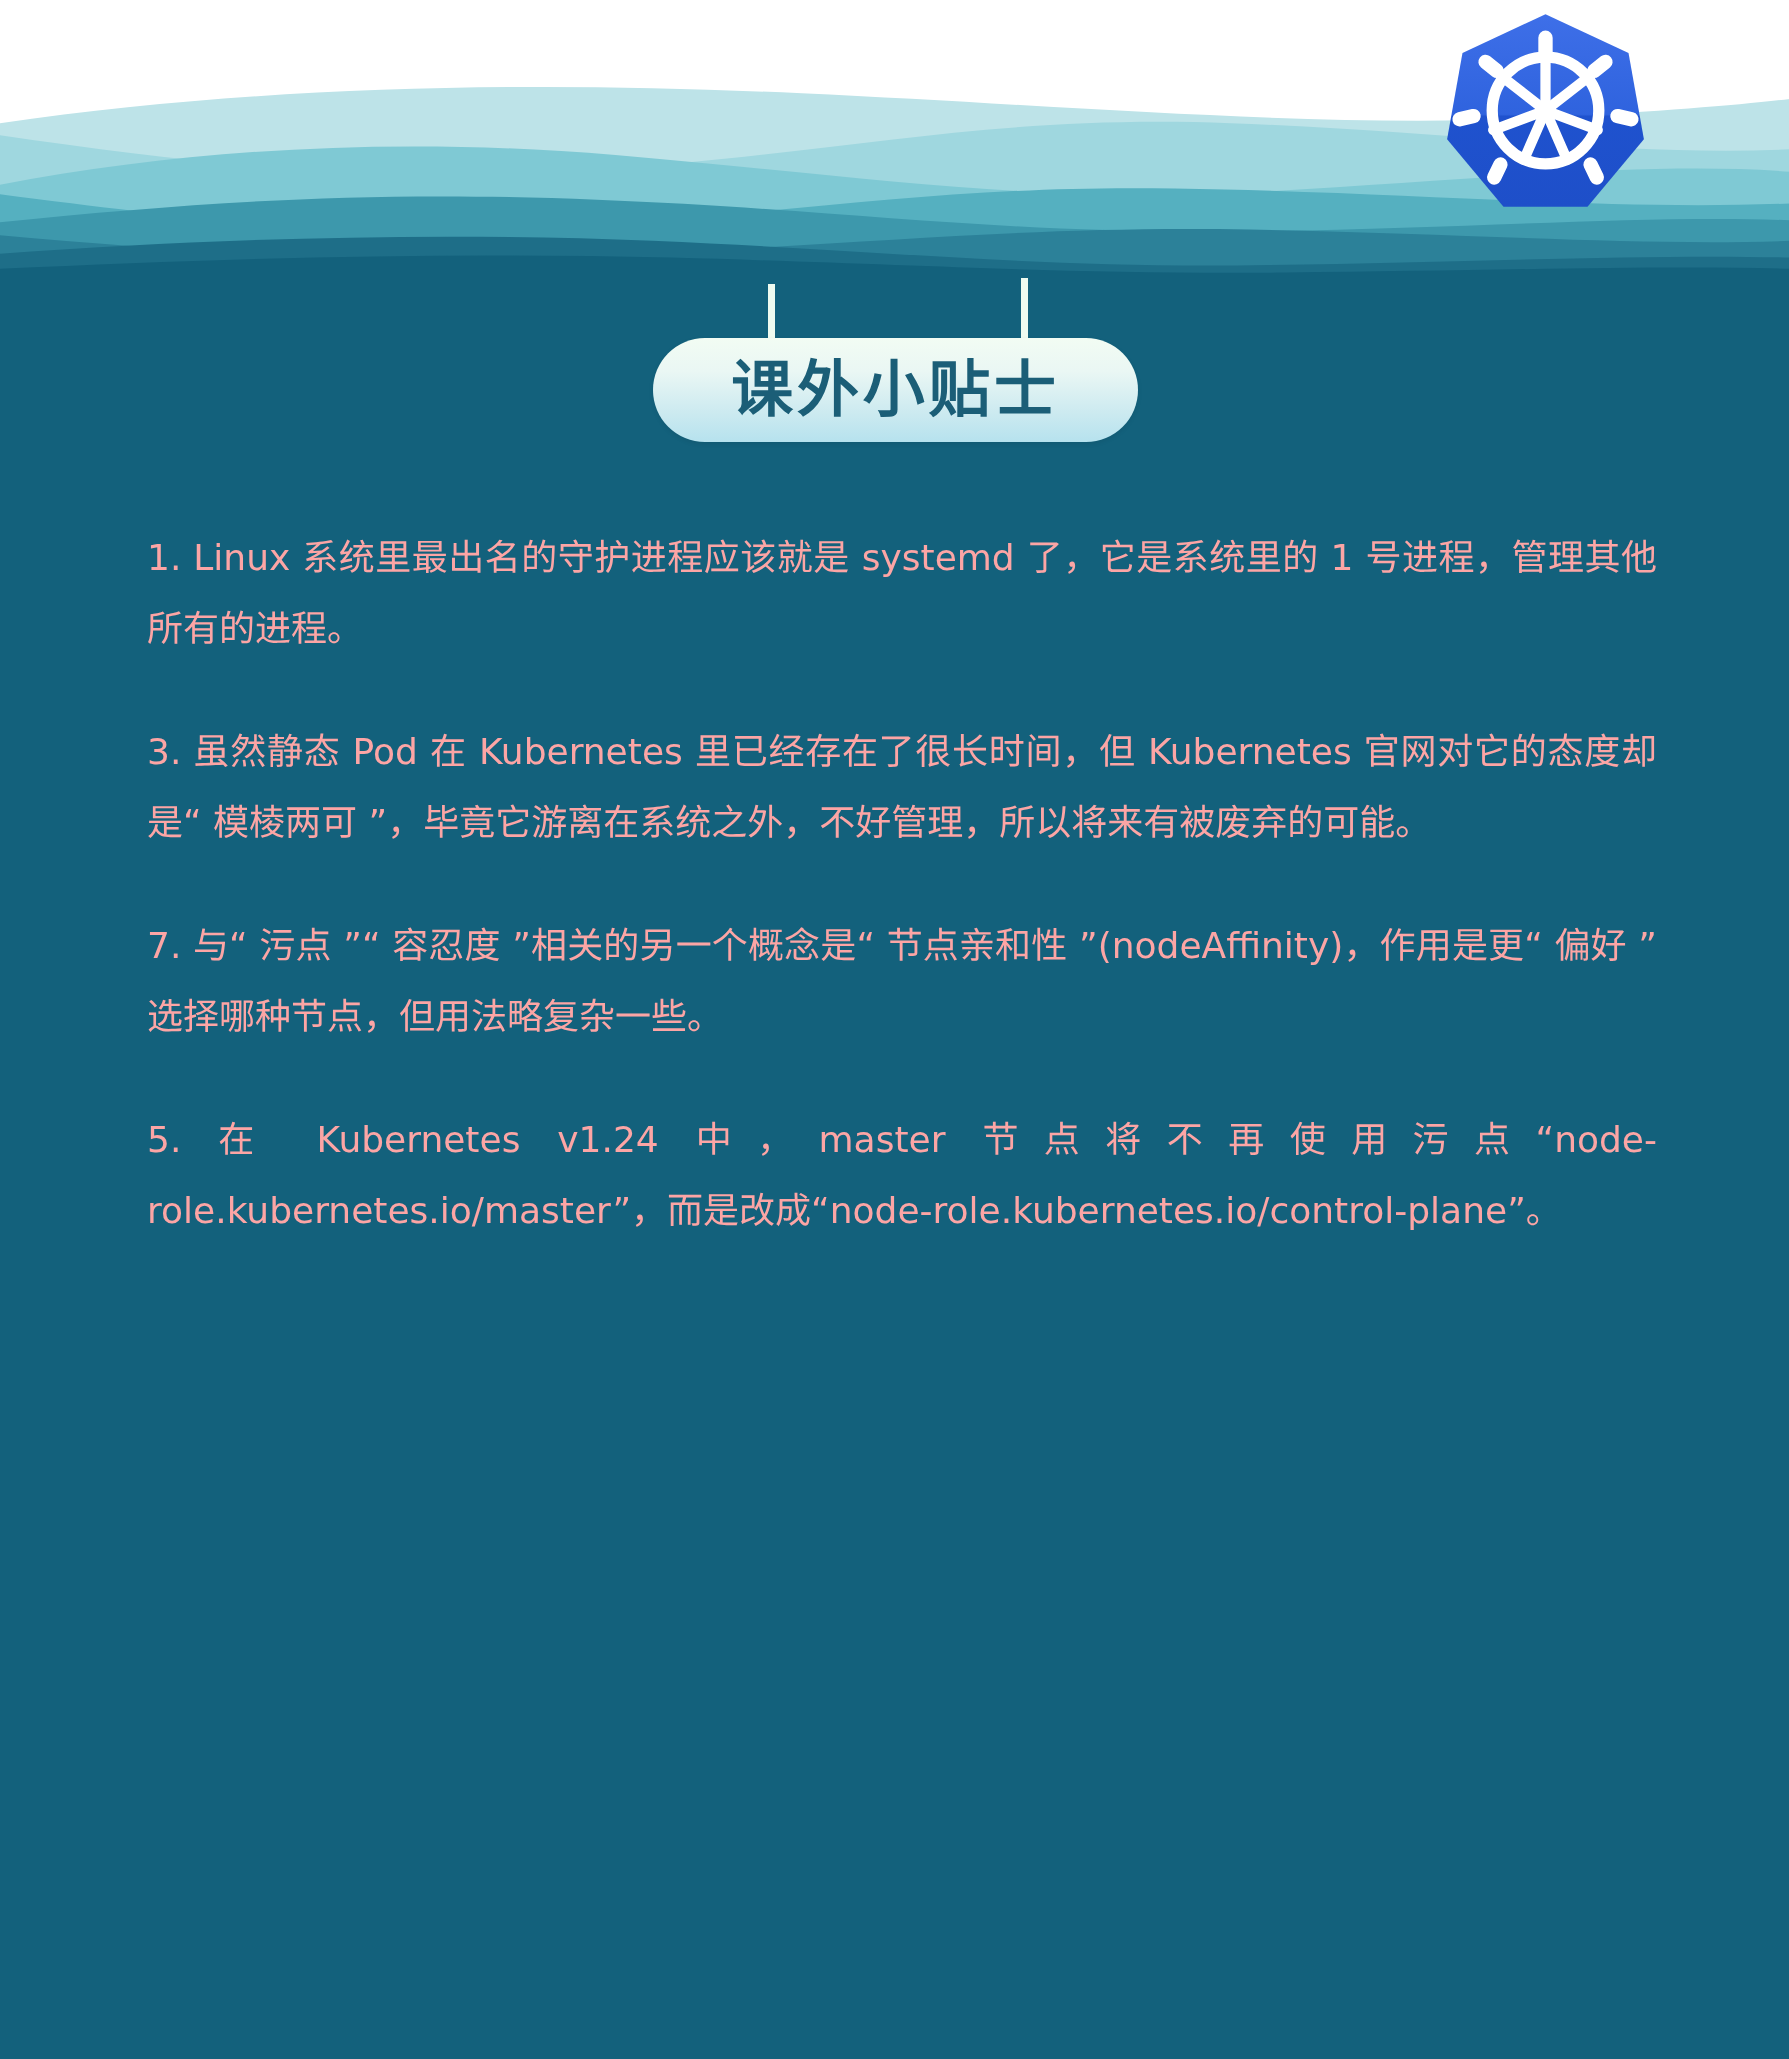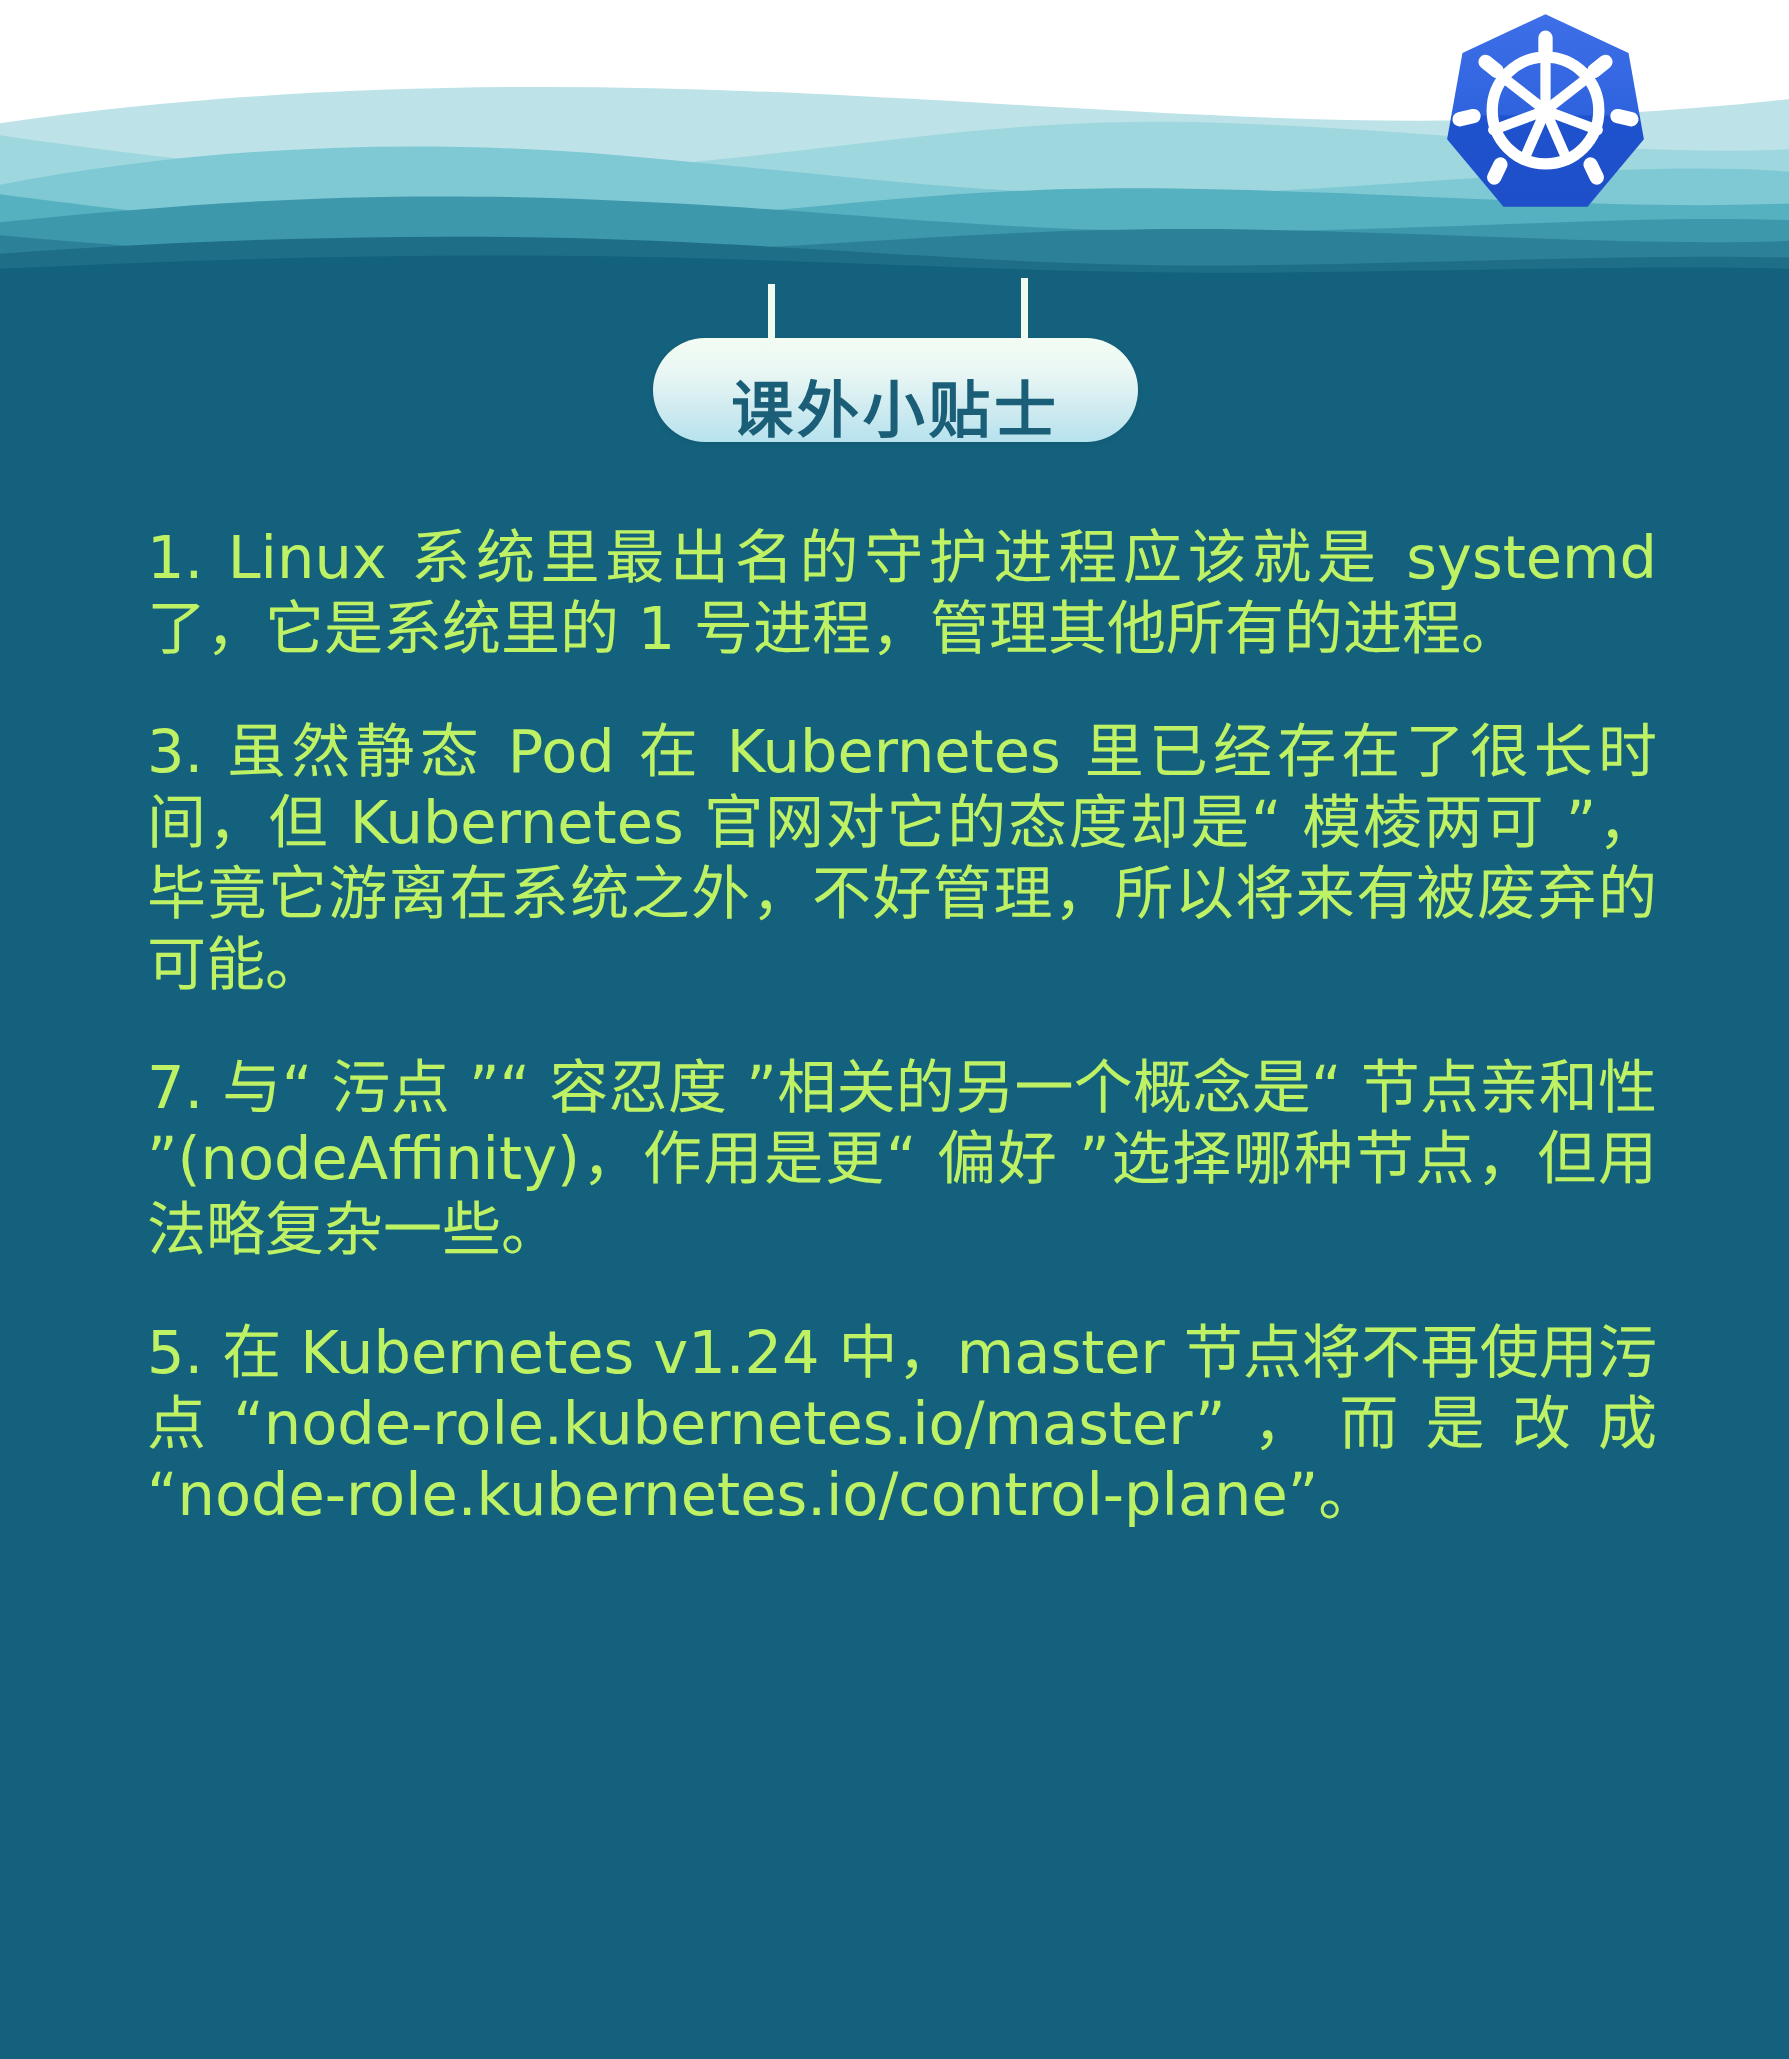--- a/index.html
+++ b/index.html
@@ -56,21 +56,21 @@
   
   #title-badge {
     position: absolute;
     left: 653px;
     top: 338px;
     width: 485px;
     height: 104px;
     border-radius: 52px;
     background: linear-gradient(to bottom, #F2FCF3 0%, #EAF7F4 32%, #CCEAF0 72%, #B6E2EE 100%);
     display: flex;
-    align-items: flex-end;
+    align-items: center;
     justify-content: center;
     z-index: 4;
     box-shadow: 0 1.9px 5.6px rgba(0,0,0,0.08);
   }
   #title-badge-text {
     font-family: "DejaVu Sans", "Liberation Sans", sans-serif;
     font-size: 62px;
     font-weight: 700;
     color: #1B5E77;
     letter-spacing: 3.7px;
@@ -80,23 +80,23 @@
 
   
   #content {
     position: absolute;
     left: 147px;
     top: 522px;
     width: 1510px;
     z-index: 2;
   }
   .para {
-    color: #bef264;
+    color: #fca5a5;
     font-family: "DejaVu Sans", "Liberation Sans", sans-serif;
-    font-size: 59px;
+    font-size: 36px;
     line-height: 71px;
     text-align: justify;
     text-justify: inter-character;
     margin: 0 0 52px 0;
     font-weight: 400;
     letter-spacing: 0px;
     word-break: break-word;
   }
   .para:last-child { margin-bottom: 8px; }
 </style>

